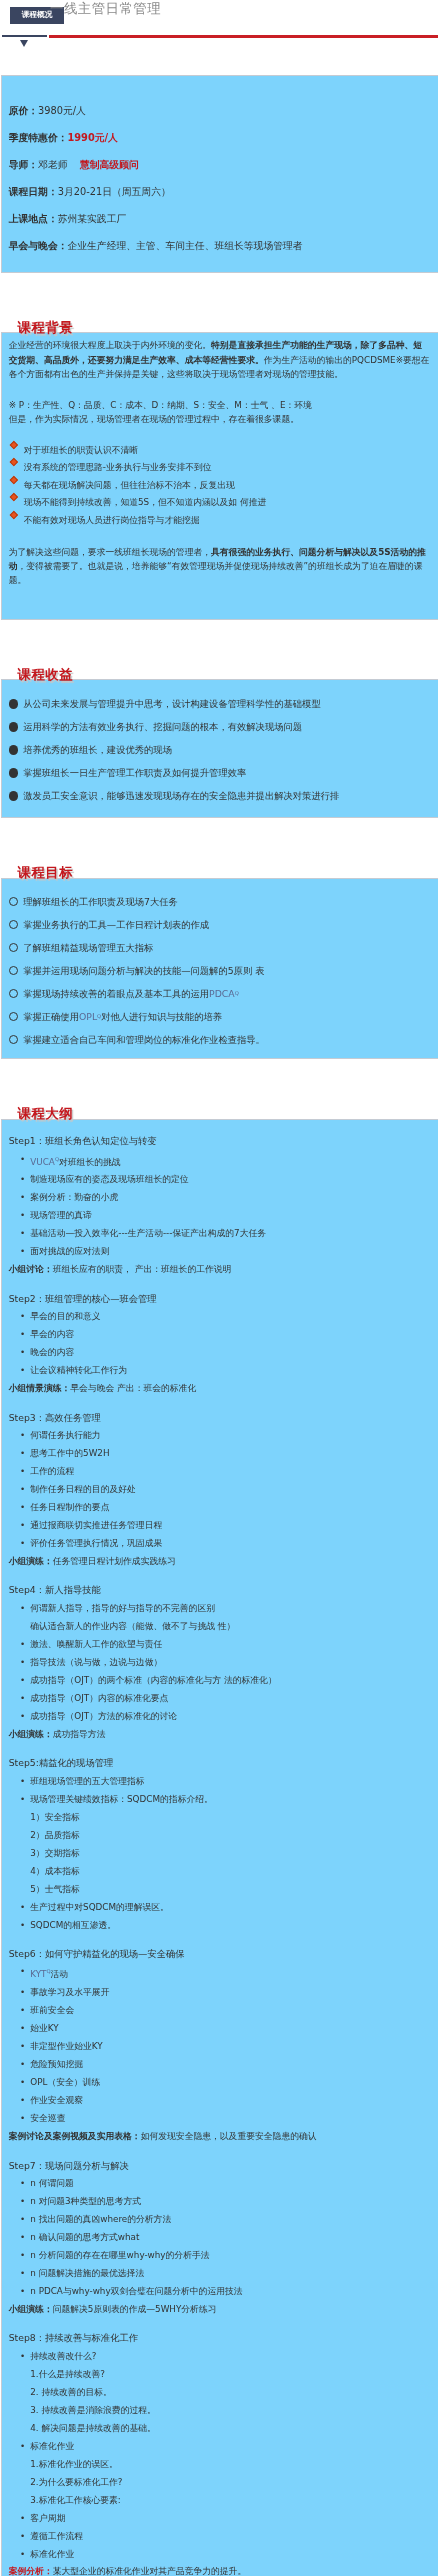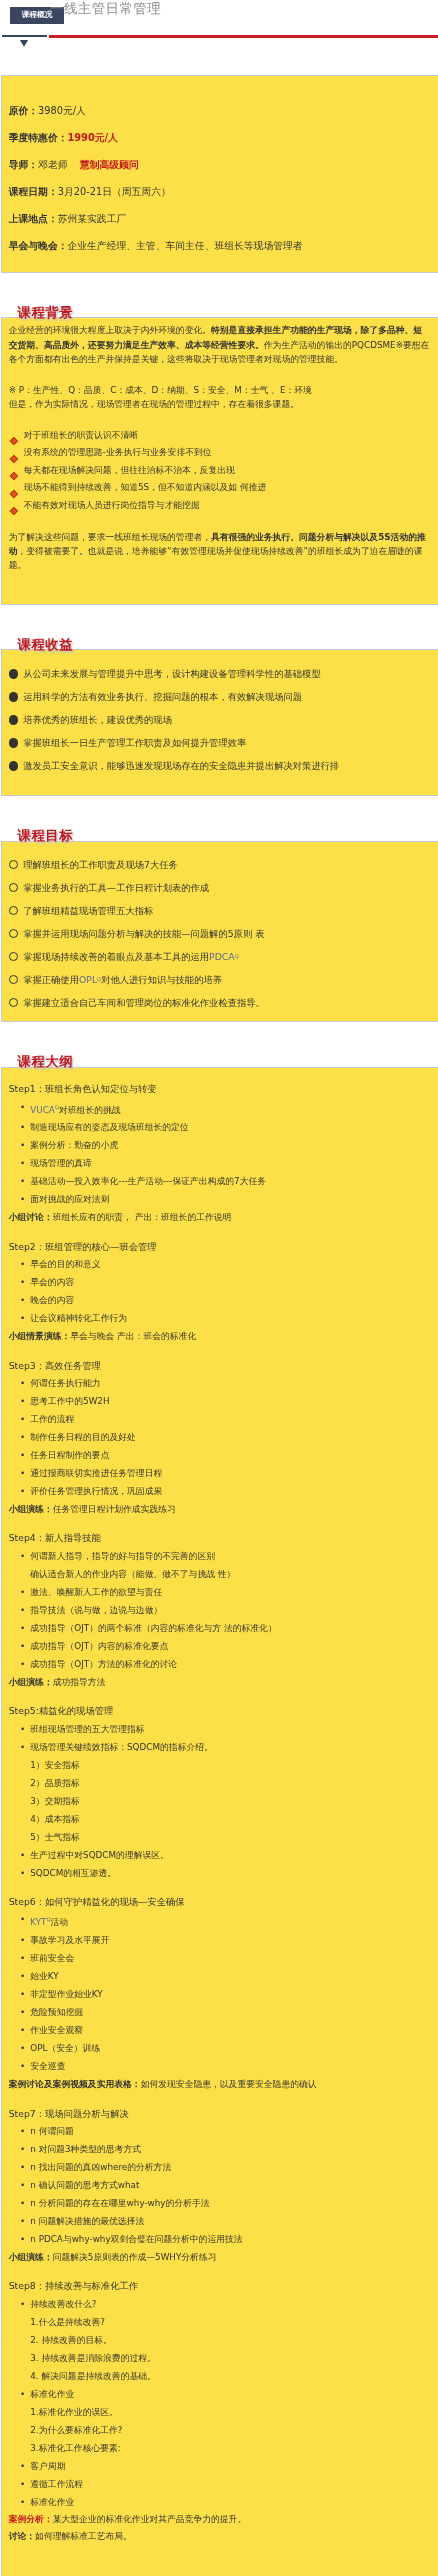--- a/index.html
+++ b/index.html
@@ -8,33 +8,33 @@
 
   
   .top-header { position: relative; height: 52px; }
   .tag-box { position: absolute; left: 10px; top: 6.7px; width: 54px; height: 17.5px; background: #3a4560; color: #fff; font-weight: bold; font-size: 7.7px; display:flex; align-items:center; justify-content:center; }
   .tag-underline { position: absolute; left: 1.5px; top: 35px; width: 45px; height: 2.1px; background: #3a4560; }
   .tag-arrow { position:absolute; left: 20px; top: 40px; width:0; height:0; border-left: 4.6px solid transparent; border-right: 4.6px solid transparent; border-top: 7.2px solid #3a4560; }
   .page-title { position: absolute; left: 50px; top: 0; font-size: 13.4px; color: #8a8a8a; letter-spacing: 0.5px; }
   .title-rule { position: absolute; left: 49px; right: 1px; top: 35px; height: 2.6px; background: #c91f25; }
 
   
-  .box { margin: 0 0.5px; background: #fde047; border: 0.5px solid #c5cbd3; padding: 8.2px 7.2px; font-size: 8.8px; line-height: 1.62; }
+  .box { margin: 0 0.5px; background: #7dd3fc; border: 0.5px solid #c5cbd3; padding: 8.2px 7.2px; font-size: 8.8px; line-height: 1.62; }
   .overview { margin-top: 23px; padding: 20.6px 7.2px 13.4px; }
   .overview .row { line-height: 27px; font-size: 9.8px; }
   .ov-label { font-weight: bold; color: #333; }
   .red { color: #c4181e; font-weight: bold; }
 
-  .section { margin-top: 32px; position: relative; }
+  .section { margin-top: 47px; position: relative; }
   .section-title { position: relative; left: 17.5px; font-size: 13.4px; font-weight: bold; color: #c4181e; text-shadow: 1.5px 1.5px 1px #c7c7c7; letter-spacing: 0.5px; height: 15.5px; line-height: 15.5px; z-index: 2; margin-bottom: -3.1px; }
   .section .box { padding-top: 5px; }
 
   .bold { font-weight: bold; }
   .diamond-list, .dot-list, .circle-list { list-style: none; }
-  .diamond-list li { display: flex; align-items: flex-end; line-height: 17.5px; }
+  .diamond-list li { display: flex; align-items: flex-start; line-height: 17.5px; }
   .diamond { display:inline-block; width:5.7px; height:5.7px; background:#e8531d; transform: rotate(45deg); margin: 0 7.2px 0 2.1px; border: 0.5px solid #b33a10; }
   .dot-list li, .circle-list li { display: flex; align-items: center; line-height: 23px; font-size: 9.3px; }
   .dot { display:inline-block; width: 9.3px; height: 9.3px; border-radius: 50%; background: #333; margin-right: 5.2px; }
   .circ { display:inline-block; width: 9.3px; height: 9.3px; border-radius: 50%; border: 0.8px solid #333; margin-right: 5.2px; }
   .link { color: #5a6a94; }
   .sup { font-size: 5.2px; vertical-align: super; color: #5a6a94; }
 
   .step { margin-top: 11.3px; }
   .step:first-child { margin-top: 0; }
   .step-title { font-weight: normal; line-height: 17.5px; font-size: 9.3px; }
@@ -110,21 +110,21 @@
         </ul>
       <p style="margin-top:15.5px">
         <span>为了解决这些问题，要求一线班组长现场的管理者，</span><span class="bold">具有很强的业务执行、问题分析与解决以及5S活动的推动</span><span>，变得被需要了。也就是说，培养能够“有效管理现场并促使现场持续改善”的班组长成为了迫在眉睫的课题。</span>
       </p>
       <div style="height:23px"></div>
     </div>
   </div>
 
   <div class="section">
     <div class="section-title">课程收益</div>
-    <div class="box" style="padding-top:12.4px;padding-bottom:18px">
+    <div class="box" style="padding-top:12.4px;padding-bottom:10px">
       <ul class="dot-list" id="benefit-list">
           <li>
             <span class="dot"></span>
             <span>从公司未来发展与管理提升中思考，设计构建设备管理科学性的基础模型</span>
           </li>
           <li>
             <span class="dot"></span>
             <span>运用科学的方法有效业务执行、挖掘问题的根本，有效解决现场问题</span>
           </li>
           <li>
@@ -252,22 +252,22 @@
           </div>
           <div class="step">
             <div class="step-title">Step6：如何守护精益化的现场—安全确保</div>
             <ul>
               <li class="bullet"><span class="link">KYT</span><span class="sup">Q</span><span>活动</span></li>
               <li class="bullet"><span>事故学习及水平展开</span></li>
               <li class="bullet"><span>班前安全会</span></li>
               <li class="bullet"><span>始业KY</span></li>
               <li class="bullet"><span>非定型作业始业KY</span></li>
               <li class="bullet"><span>危险预知挖掘</span></li>
+              <li class="bullet"><span>OPL（安全）训练</span></li>
               <li class="bullet"><span>作业安全观察</span></li>
-              <li class="bullet"><span>OPL（安全）训练</span></li>
               <li class="bullet"><span>安全巡查</span></li>
             </ul>
             <div class="note"><span class="bold">案例讨论及案例视频及实用表格：</span><span>如何发现安全隐患，以及重要安全隐患的确认</span></div>
           </div>
           <div class="step">
             <div class="step-title">Step7：现场问题分析与解决</div>
             <ul>
               <li class="bullet"><span>n 何谓问题</span></li>
               <li class="bullet"><span>n 对问题3种类型的思考方式</span></li>
               <li class="bullet"><span>n 找出问题的真凶where的分析方法</span></li>

